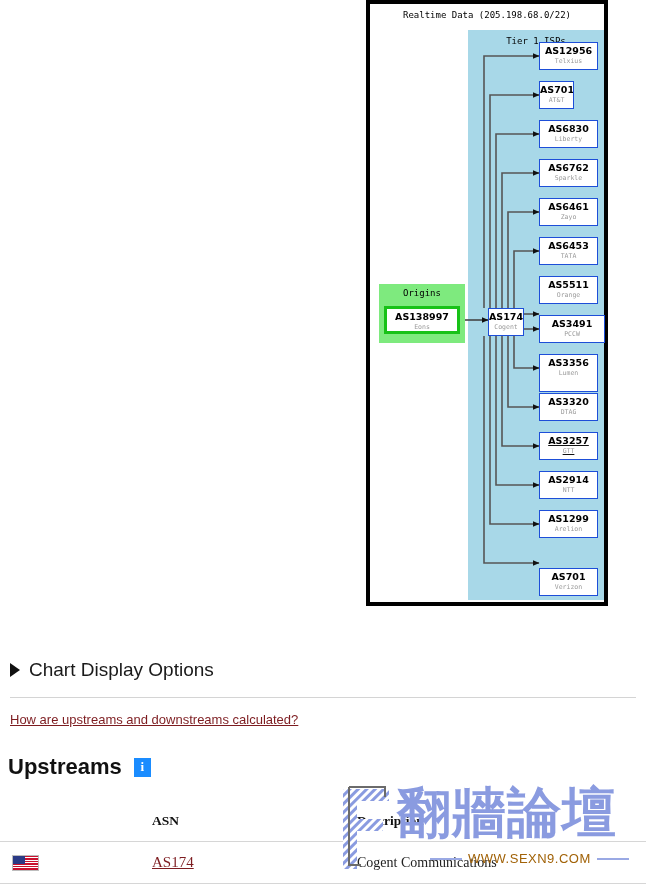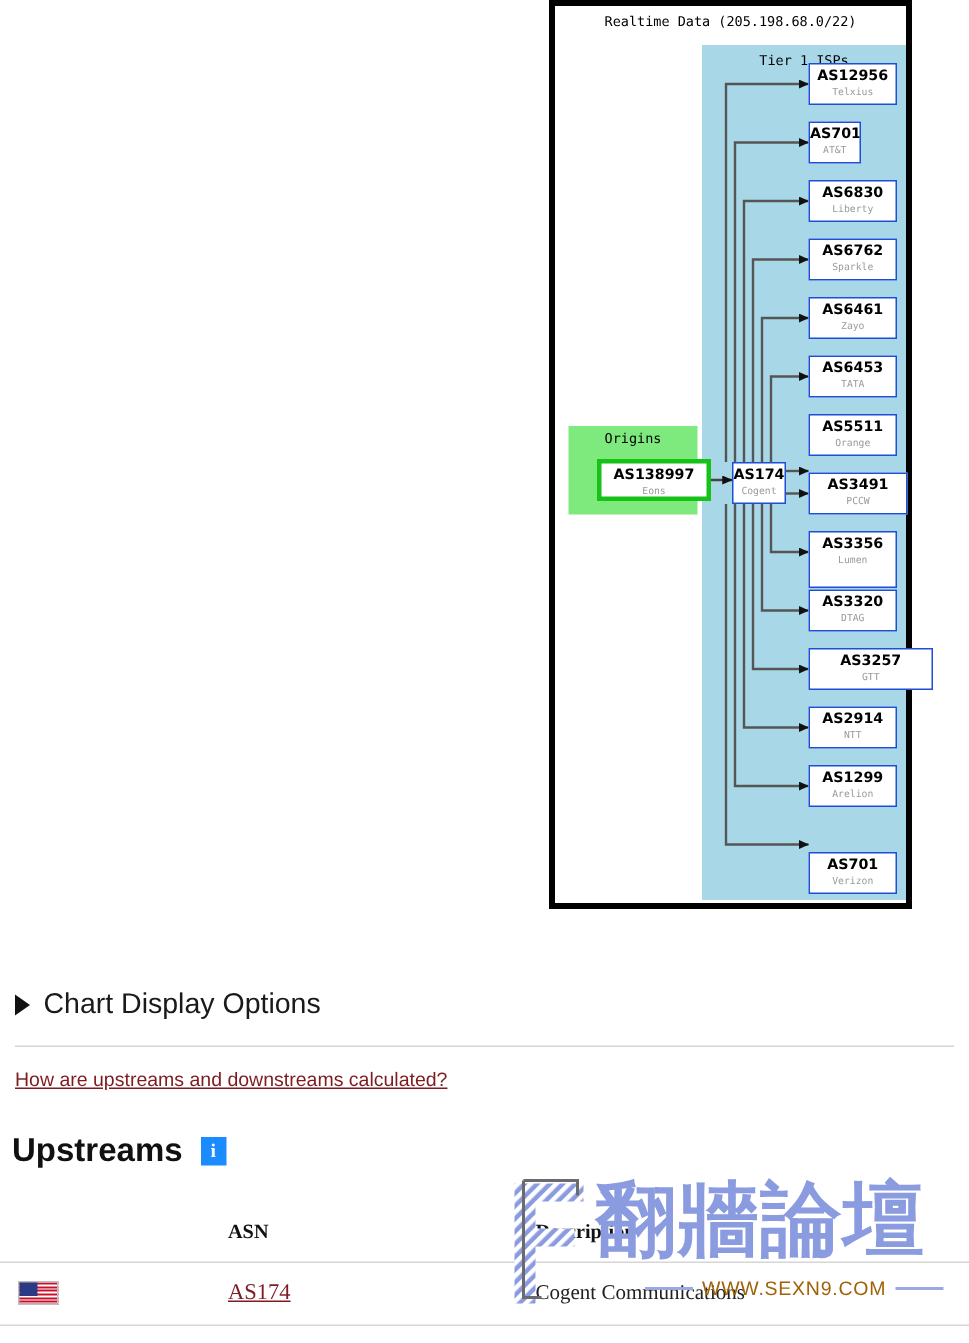--- a/index.html
+++ b/index.html
@@ -51,21 +51,21 @@
   }
 
   .as-node{
     position:absolute;
     box-sizing:border-box;
     background:#ffffff;
     border:1px solid #1d4ed8;
     text-align:center;
     overflow:hidden;
   }
-  .as-node.green{ border:3px solid #17c217;margin-left:14px; }
+  .as-node.green{ border:3px solid #17c217; }
   .as-id{
     display:block;
     font-family:"DejaVu Sans","Liberation Sans",sans-serif;
     font-weight:bold;
     font-size:9.5px;
     line-height:12px;
     color:#000;
     margin-top:2px;
     white-space:nowrap;
   }
@@ -269,21 +269,21 @@
     <span class="as-name">PCCW</span>
   </div>
   <div class="as-node" style="left:169px;top:350px;width:59px;height:38px;">
     <span class="as-id">AS3356</span>
     <span class="as-name">Lumen</span>
   </div>
   <div class="as-node" style="left:169px;top:389px;width:59px;height:28px;">
     <span class="as-id">AS3320</span>
     <span class="as-name">DTAG</span>
   </div>
-  <div class="as-node" style="left:169px;top:428px;width:83px;height:28px;">
+  <div class="as-node" style="left:169px;top:428px;width:59px;height:28px;text-decoration:underline;">
     <span class="as-id">AS3257</span>
     <span class="as-name">GTT</span>
   </div>
   <div class="as-node" style="left:169px;top:467px;width:59px;height:28px;">
     <span class="as-id">AS2914</span>
     <span class="as-name">NTT</span>
   </div>
   <div class="as-node" style="left:169px;top:506px;width:59px;height:28px;">
     <span class="as-id">AS1299</span>
     <span class="as-name">Arelion</span>

